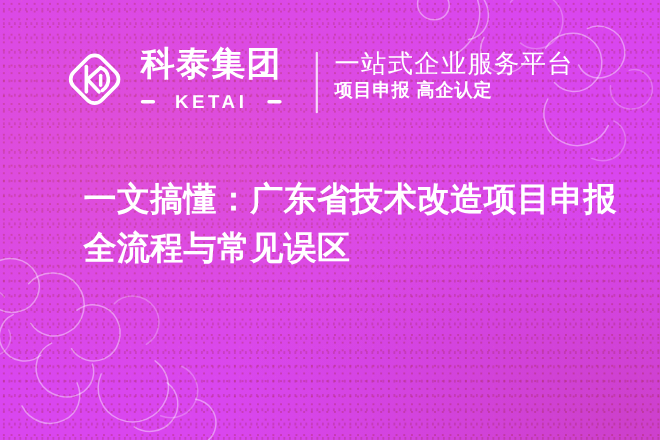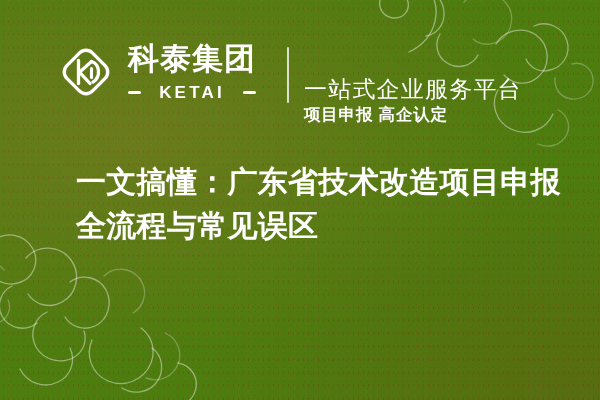--- a/index.html
+++ b/index.html
@@ -6,21 +6,21 @@
   html, body {
     margin: 0;
     padding: 0;
     background: #ffffff;
   }
   #banner {
     position: relative;
     width: 600px;
     height: 400px;
     overflow: hidden;
-    background: #4d7c0f;
+    background: #d946ef;
     font-family: "Liberation Sans", "DejaVu Sans", sans-serif;
     -webkit-font-smoothing: antialiased;
   }
 
   
   .noise {
     position: absolute;
     inset: 0;
     pointer-events: none;
     opacity: .55;
@@ -132,21 +132,20 @@
     top: 44px;
     width: 280px;
   }
   #tagline-main {
     font-size: 23px;
     line-height: 1.18;
     font-weight: 400;
     letter-spacing: 1.2px;
     color: #ffffff;
     white-space: nowrap;
-    margin-top: 32px;
   }
   #tagline-sub {
     margin-top: 2px;
     font-size: 16.5px;
     line-height: 1.2;
     font-weight: 700;
     letter-spacing: .8px;
     color: #ffffff;
     white-space: nowrap;
   }

